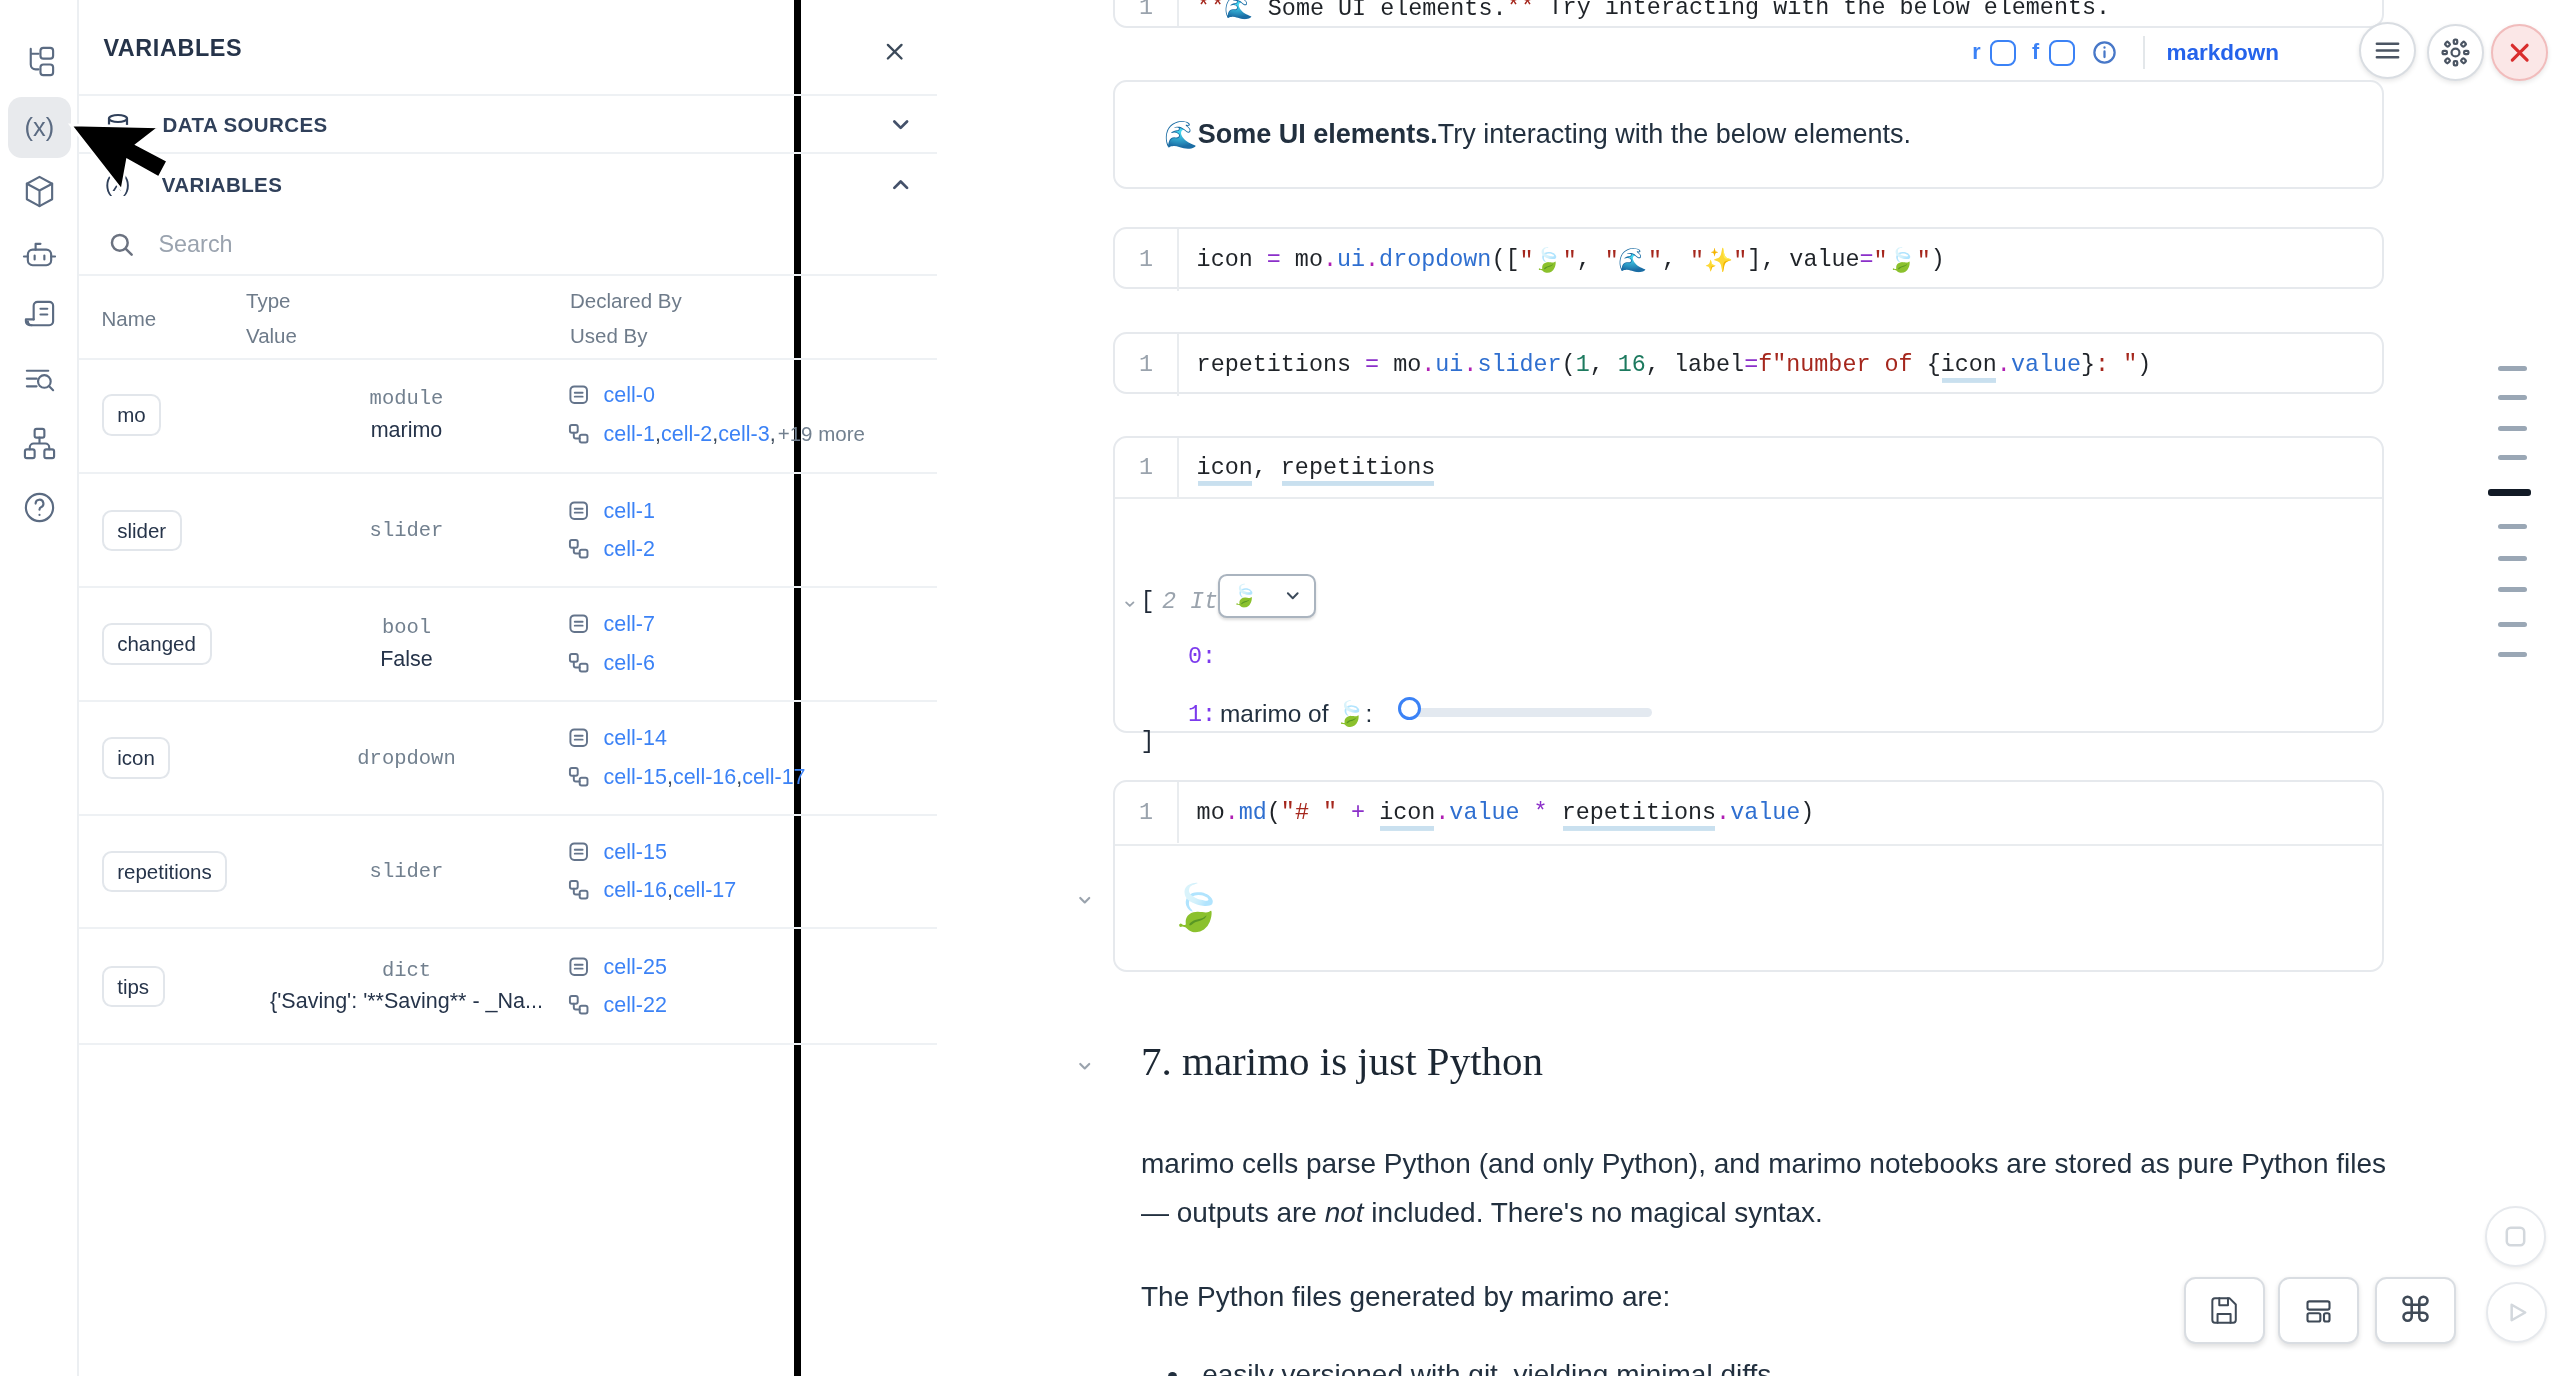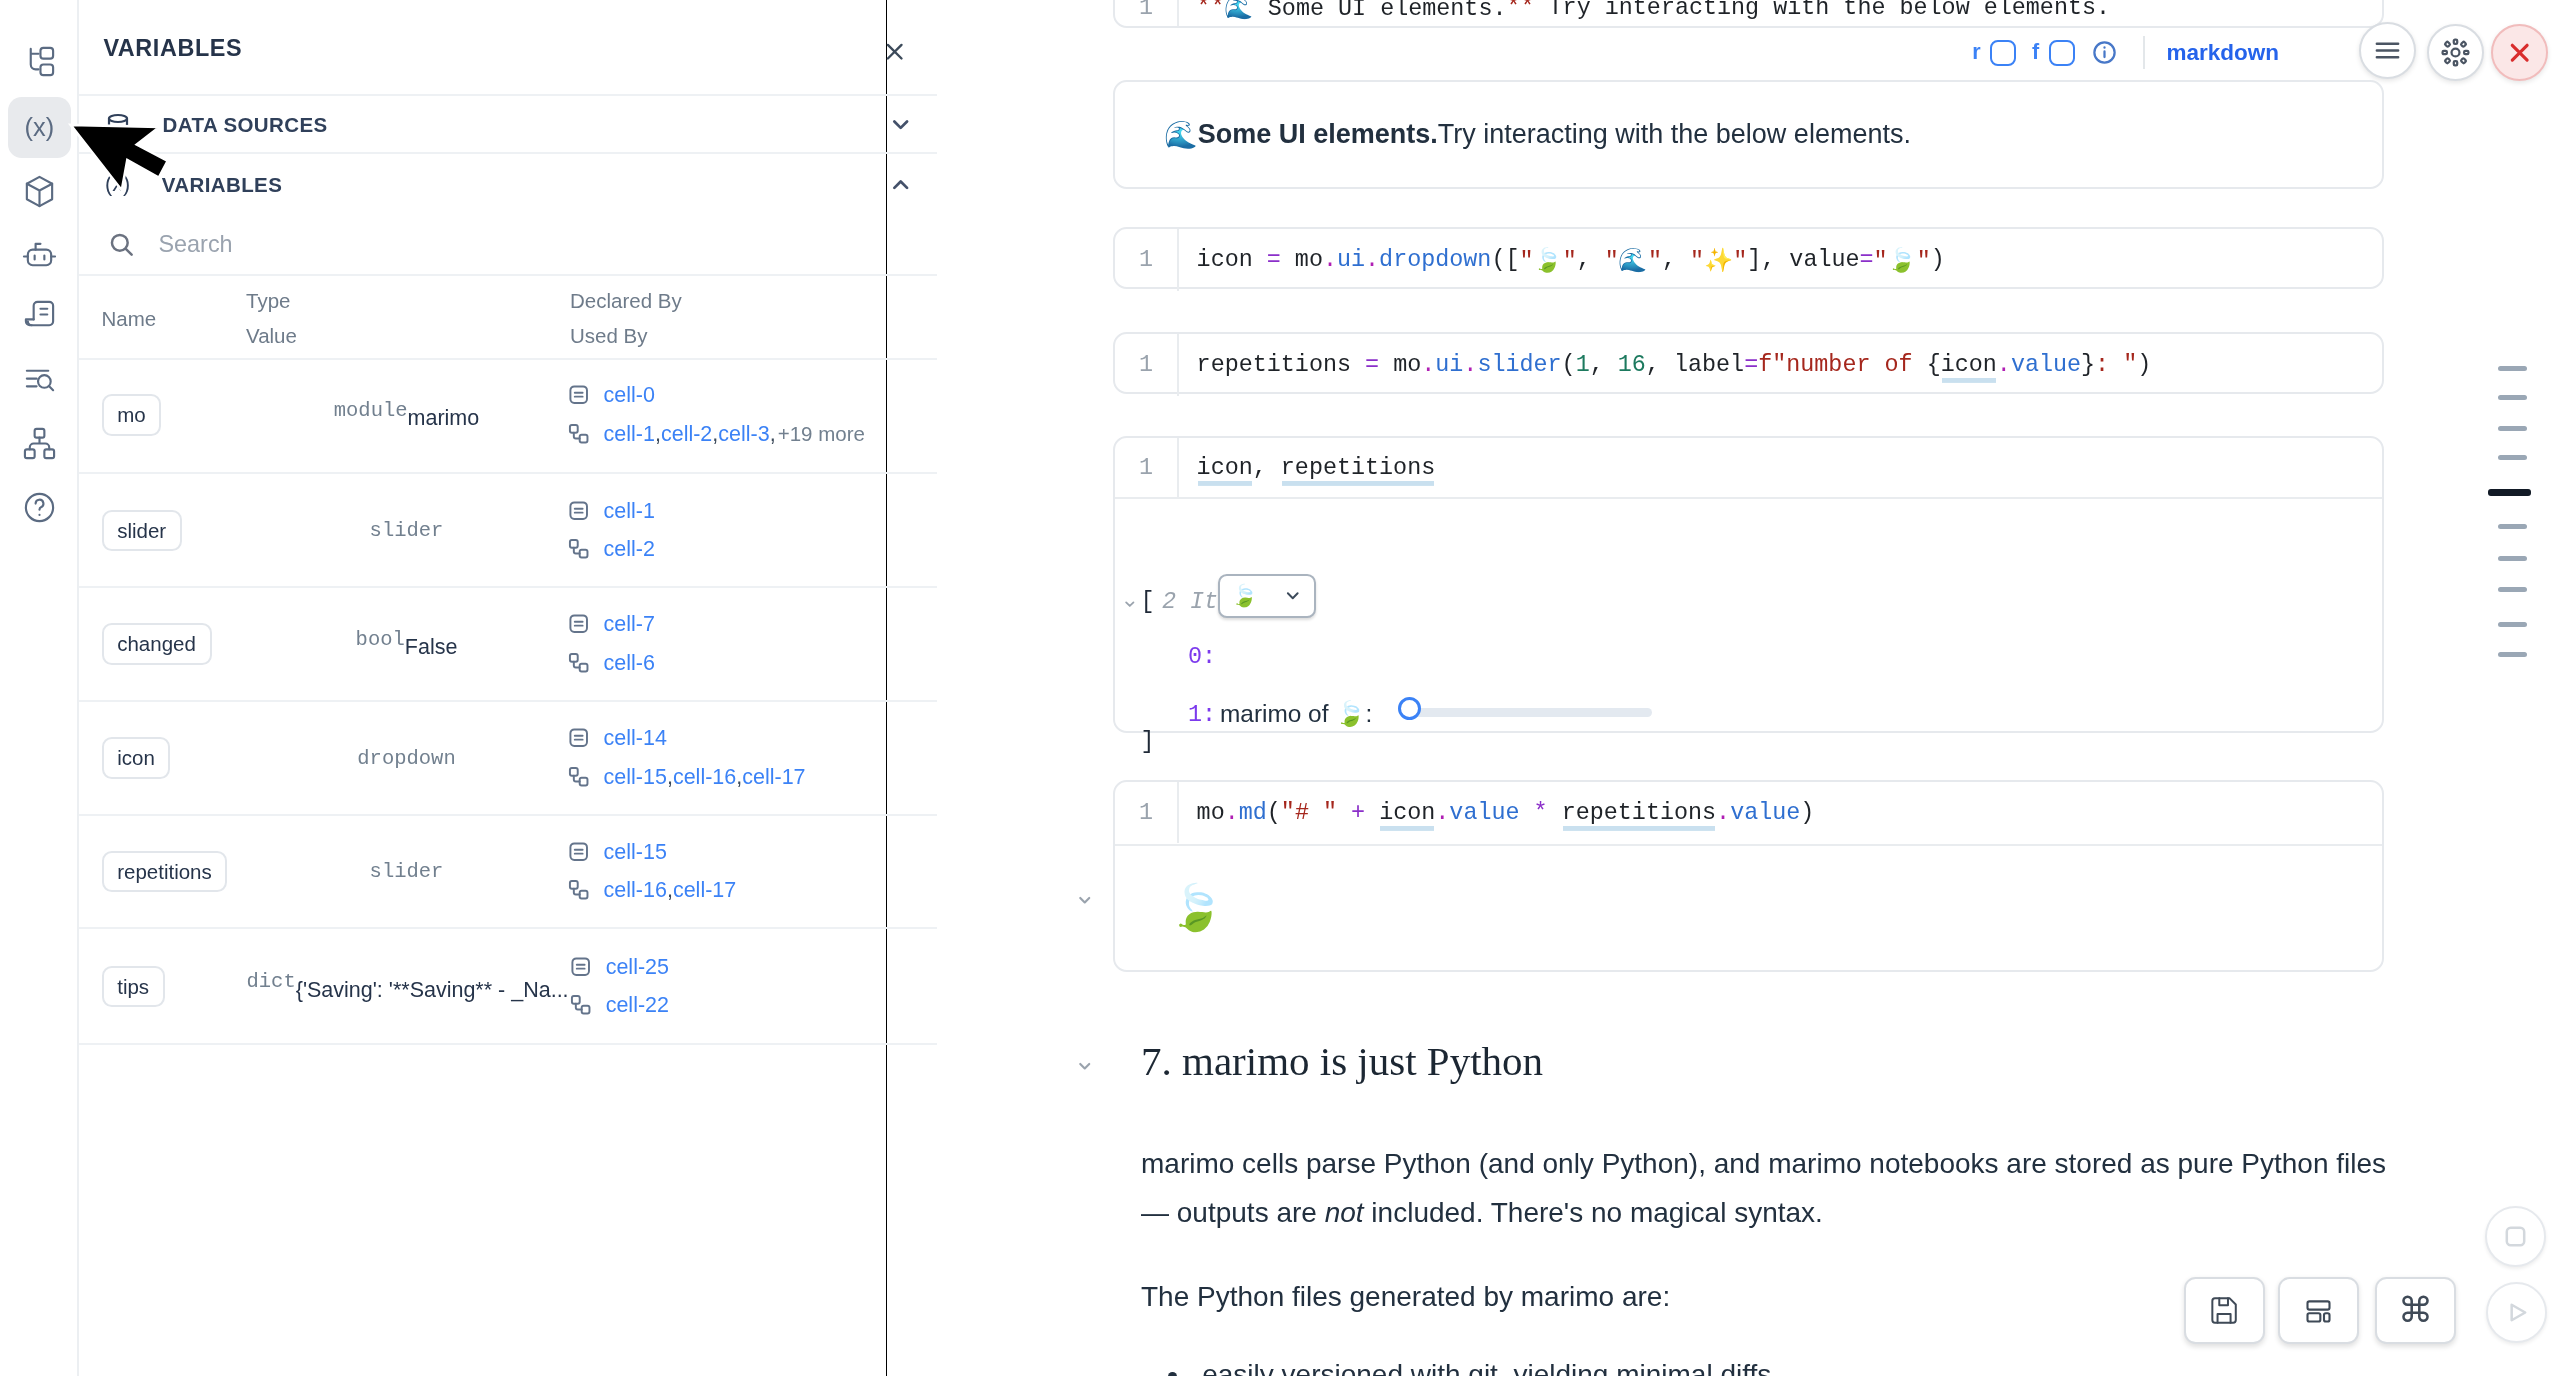--- a/index.html
+++ b/index.html
@@ -15,37 +15,37 @@
   #rail { position:absolute; left:0; top:0; width:79px; height:1377px; background:#fff; border-right:2px solid #eceff2; z-index:2; }
   .rail-btn { position:absolute; left:7.8px; width:63px; height:61px; border-radius:13.7px; display:flex; align-items:center; justify-content:center; color:#5b6b82; }
   .rail-btn.active { background:#e8eaed; }
   .rail-btn svg { width:35px; height:35px; stroke:#5b6b82; fill:none; stroke-width:2.2; stroke-linecap:round; stroke-linejoin:round; }
   .rail-glyph { font-size:25.4px; color:#5b6b82; font-family:"Liberation Sans",sans-serif; }
 
   
   #cursor { position:absolute; left:49px; top:117px; width:115px; height:115px; z-index:50; transform:rotate(-38deg); transform-origin:19.5px 9.8px; }
 
   
-  #panel { position:absolute; left:79px; top:0; width:808px; height:1377px; background:#fff; border-right:1px solid #000000; z-index:1; }
+  #panel { position:absolute; left:79px; top:0; width:722px; height:1377px; background:#fff; border-right:7px solid #000000; z-index:1; }
   .p-title { position:absolute; left:24.4px; top:35px; font-size:23.4px; font-weight:700; letter-spacing:0.6px; color:#26344a; }
   .p-close { position:absolute; left:799px; top:35px; width:33px; height:33px; display:flex; align-items:center; justify-content:center; }
   .p-div { position:absolute; left:0; width:858px; height:2px; background:#eef1f4; }
   .sec-row { position:absolute; left:0; width:858px; display:flex; align-items:center; padding-left:26px;gap:16px; }
   .sec-icon { margin-right:15.6px; display:flex; }
   .sec-label { font-size:20.5px; font-weight:700; letter-spacing:0.4px; color:#30405a; }
   .sec-chevron { position:absolute; right:23.4px; }
   .chev { stroke:#44516a; fill:none; stroke-width:2.6; stroke-linecap:round; stroke-linejoin:round; }
   #search-row { position:absolute; left:0; top:215px; width:858px; height:59px; display:flex; align-items:center; padding-left:29px; }
   #search-input { border:none; outline:none; font-size:23.4px; color:#334155; width:625px; margin-left:21.5px; font-family:"Liberation Sans",sans-serif; }
   #search-input::placeholder { color:#9aa3af; }
   .th { position:absolute; font-size:20.5px; color:#6e7b8a; }
 
   .vrow { position:absolute; left:0; width:858px; display:flex; align-items:center; padding-left:22.5px; border-bottom:2px solid #eef1f4; }
   .col-badge { flex:0 0 145px; }
-  .col-mid { flex:0 0 320px; display:flex; flex-direction:row; justify-content:center; }
+  .col-mid { flex:0 0 320px; display:flex; flex-direction:column; justify-content:center;align-items:center; }
   .col-right { flex:1; display:flex; flex-direction:column; justify-content:center; }
   .vbadge { display:inline-block; border:2px solid #e2e6eb; border-radius:9.8px; padding:6.8px 13.7px; font-size:20.5px; color:#26344a; background:#fff; }
   .vtype { font-family:"Liberation Mono", monospace; font-size:20.5px; color:#72808f; }
   .vval { font-size:21.5px; color:#26344a; margin-top:7.8px; white-space:nowrap; overflow:hidden; max-width:312px; }
   .vline { display:flex; align-items:flex-start; font-size:21.5px; white-space:nowrap; }
   .vline + .vline { margin-top:13.7px; }
   .vline svg { width:23.4px; height:23.4px; stroke:#64748b; fill:none; stroke-width:2; stroke-linecap:round; stroke-linejoin:round; margin-right:13.7px; flex:0 0 auto; }
   .cell-link { color:#3b82f6; }
   .link-sep { color:#3c4a5a; }
   .more { color:#72808f; font-size:20.5px; margin-left:2px; }

